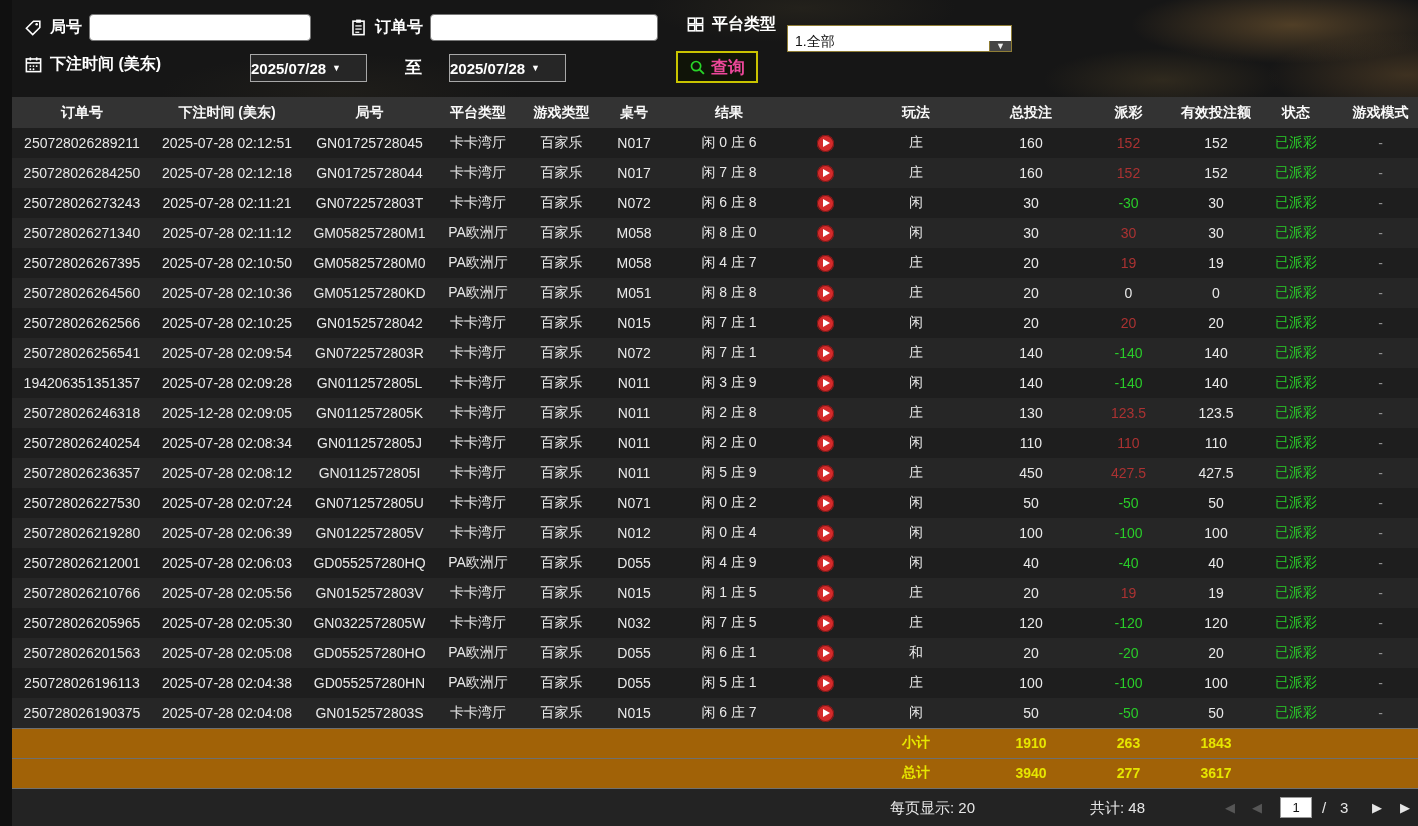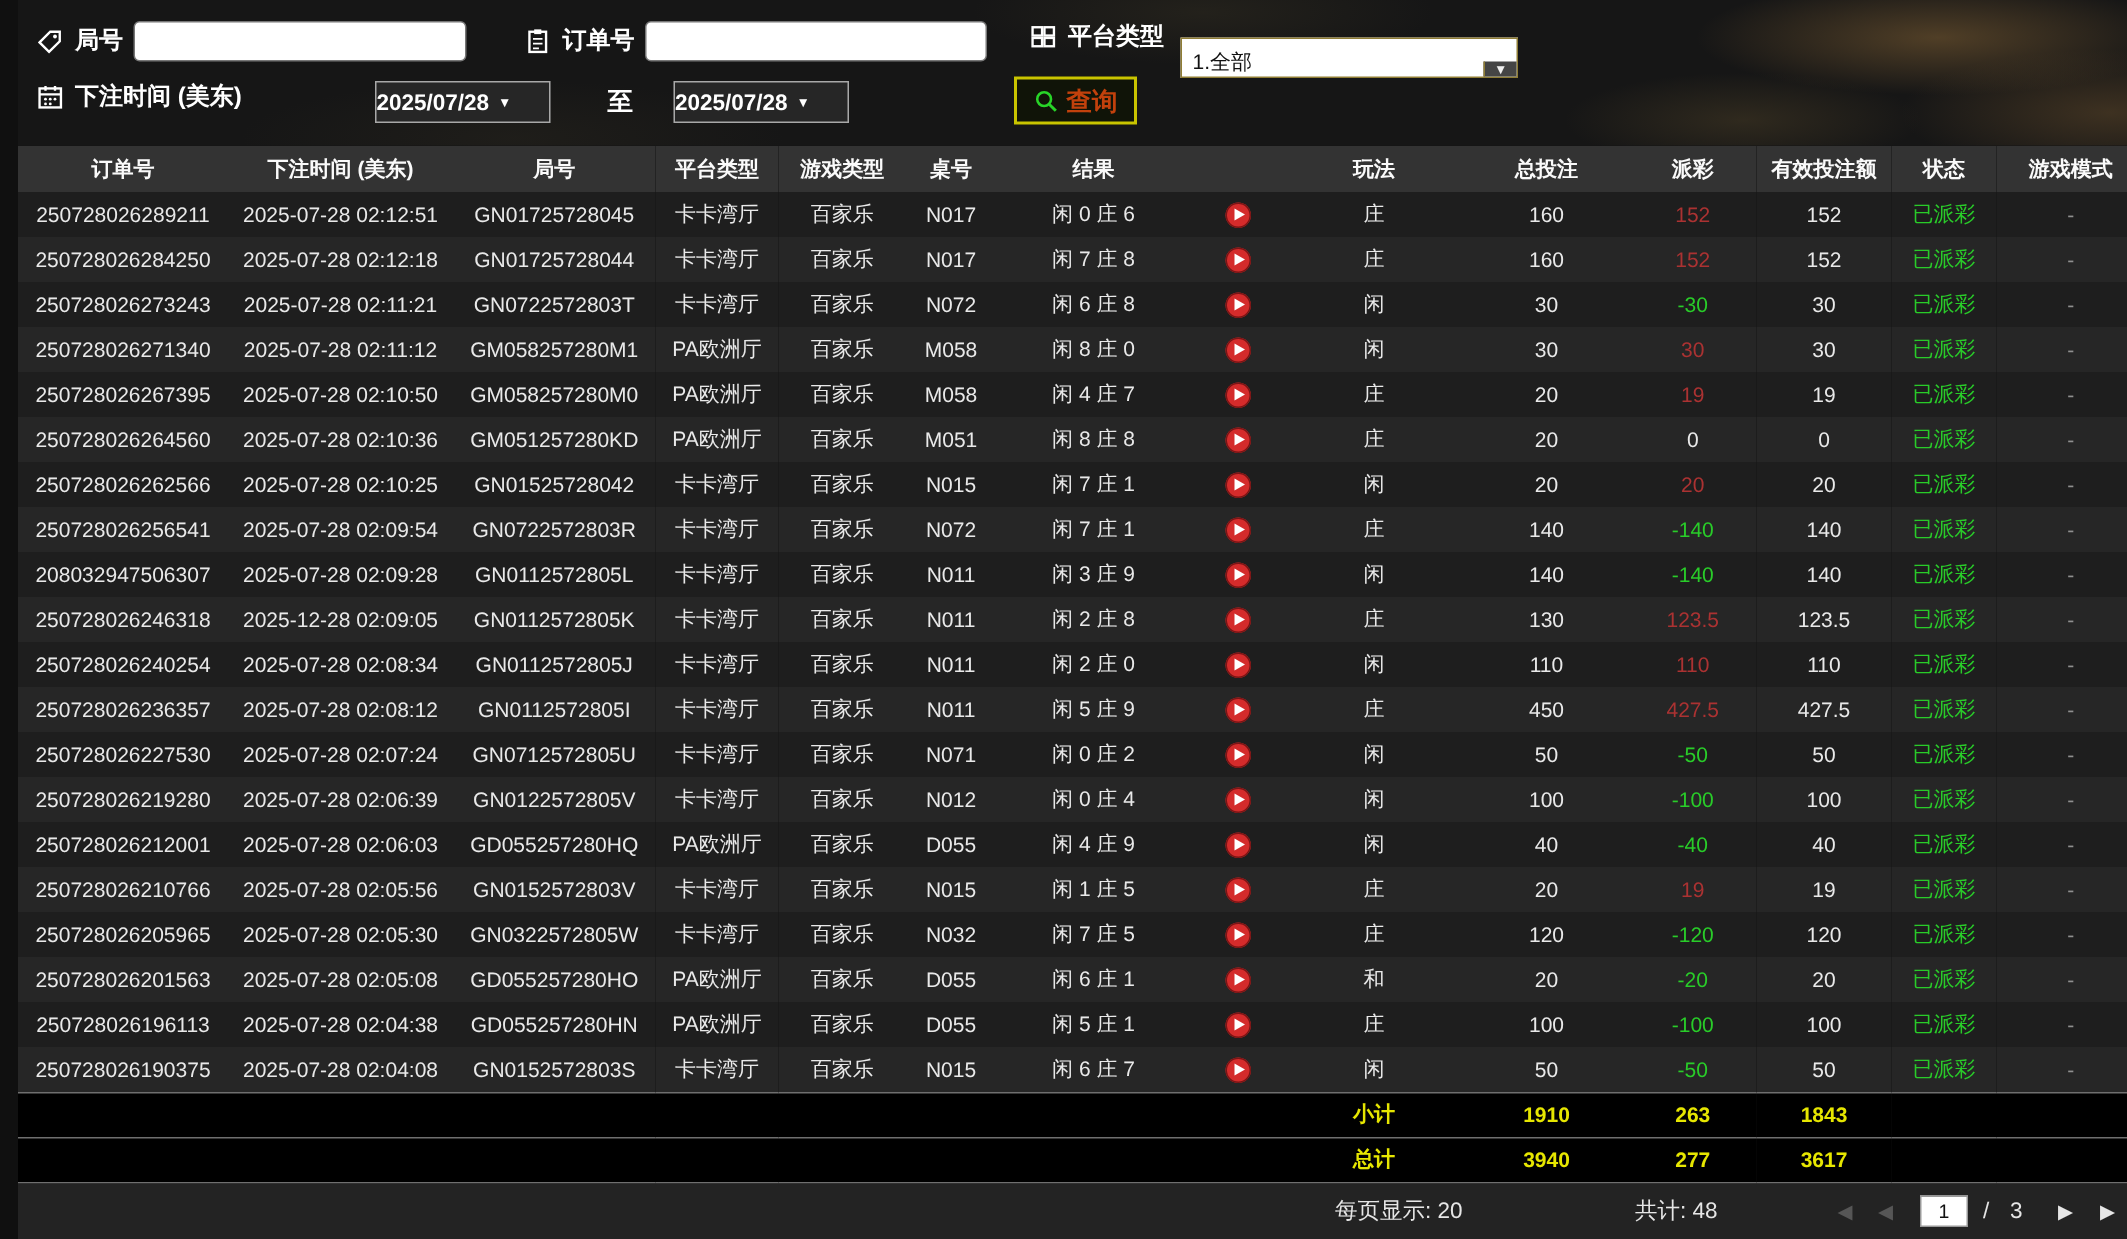--- a/index.html
+++ b/index.html
@@ -37,21 +37,21 @@
   .date-btn{
     position:absolute; width:117px; height:28px; background:#262626; border:1px solid #a8a8a8;
     color:#ffffff; font-size:15px; font-weight:bold; display:flex; align-items:center;
     justify-content:flex-start; gap:6px; cursor:pointer;
   }
   .date-caret{ font-size:9px; }
   .to-label{ position:absolute; left:393px; top:56px; color:#fff; font-size:17px; font-weight:bold; }
   .query-btn{
     position:absolute; left:664px; top:51px; height:32px; padding:0 11px;
     background:#101408; border:2px solid #c9c400; display:flex; align-items:center; gap:5px;
-    color:#c2410c; font-size:17px; font-weight:bold; cursor:pointer;
+    color:#ec4899; font-size:17px; font-weight:bold; cursor:pointer;
   }
 
   
   .table-wrap{ position:absolute; left:0; top:97px; width:1418px; }
   table.data-table{ width:1418px; border-collapse:collapse; table-layout:fixed; }
   thead th{
     height:31px; background:#333333; color:#fafafa; font-size:14px; font-weight:bold;
     text-align:center; white-space:nowrap; overflow:hidden;
   }
   tbody td{
@@ -67,21 +67,21 @@
   .mode-dim{ color:#8f8f8f; }
   .play-btn{
     display:inline-block; width:17px; height:17px; border-radius:50%;
     background:#d42b2b; position:relative; cursor:pointer; vertical-align:middle;
     box-shadow:inset 0 0 0 1px #7a1515;
   }
   .play-btn::after{
     content:''; position:absolute; left:6px; top:4px;
     border-left:7px solid #ffffff; border-top:4.5px solid transparent; border-bottom:4.5px solid transparent;
   }
-  tfoot td{ height:30px; background:#000000; font-size:14px; text-align:center; }
+  tfoot td{ height:30px; background:#a16207; font-size:14px; text-align:center; }
   tfoot tr td{ border-top:1px solid #6f6f6f; }
   tfoot tr:last-child td{ border-bottom:1px solid #6f6f6f; }
   .sum-label,.sum-val{ color:#e6e600; font-weight:bold; }
 
   
   .pagination{ position:absolute; left:0; top:789px; width:1418px; height:37px; background:#232323; }
   .pg-item{ position:absolute; top:0; height:37px; line-height:37px; color:#e6e6e6; font-size:15px; }
   .pg-arrow{ font-size:13px; cursor:pointer; user-select:none; }
   .pg-arrow.dim{ color:#565656; }
   .pg-arrow.lit{ color:#e6e6e6; }
@@ -328,21 +328,21 @@
             <td>闲 7 庄 1</td>
             <td><span class="play-btn"></span></td>
             <td>庄</td>
             <td>140</td>
             <td class="pay-green">-140</td>
             <td>140</td>
             <td class="status-green">已派彩</td>
             <td class="mode-dim">-</td>
           </tr>
           <tr class="odd">
-            <td>208032947506307</td>
+            <td>194206351351357</td>
             <td>2025-07-28 02:09:28</td>
             <td>GN0112572805L</td>
             <td>卡卡湾厅</td>
             <td>百家乐</td>
             <td>N011</td>
             <td>闲 3 庄 9</td>
             <td><span class="play-btn"></span></td>
             <td>闲</td>
             <td>140</td>
             <td class="pay-green">-140</td>

